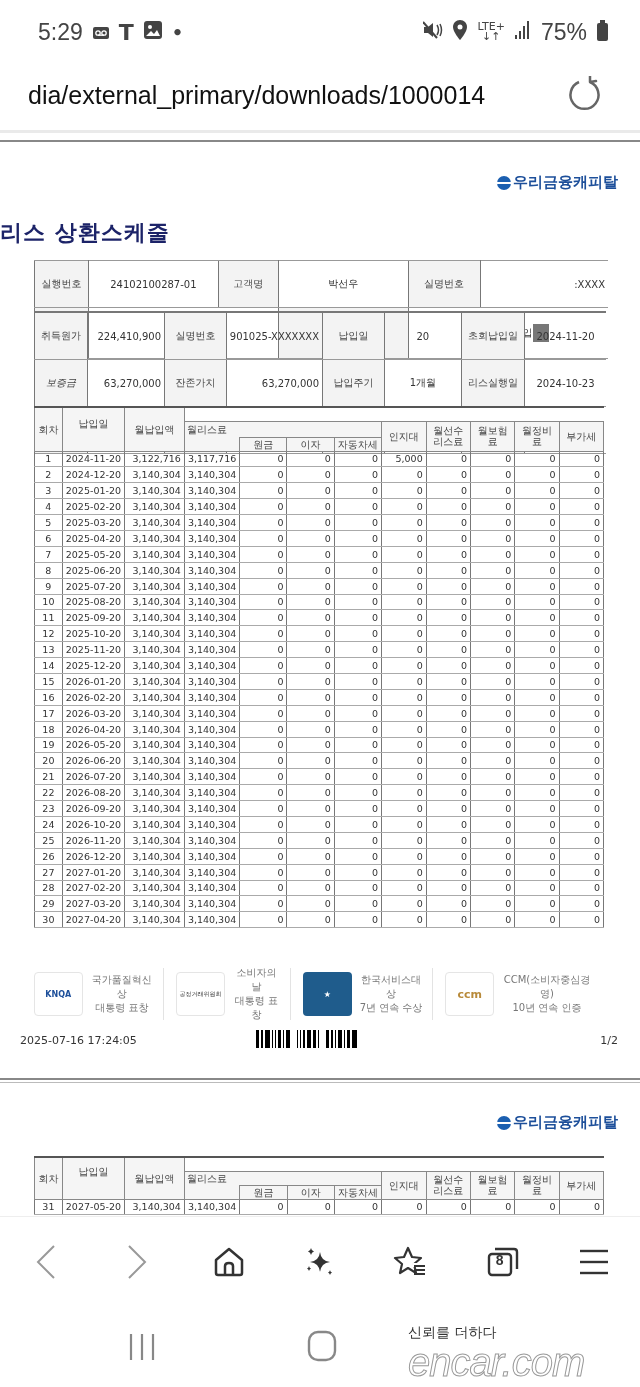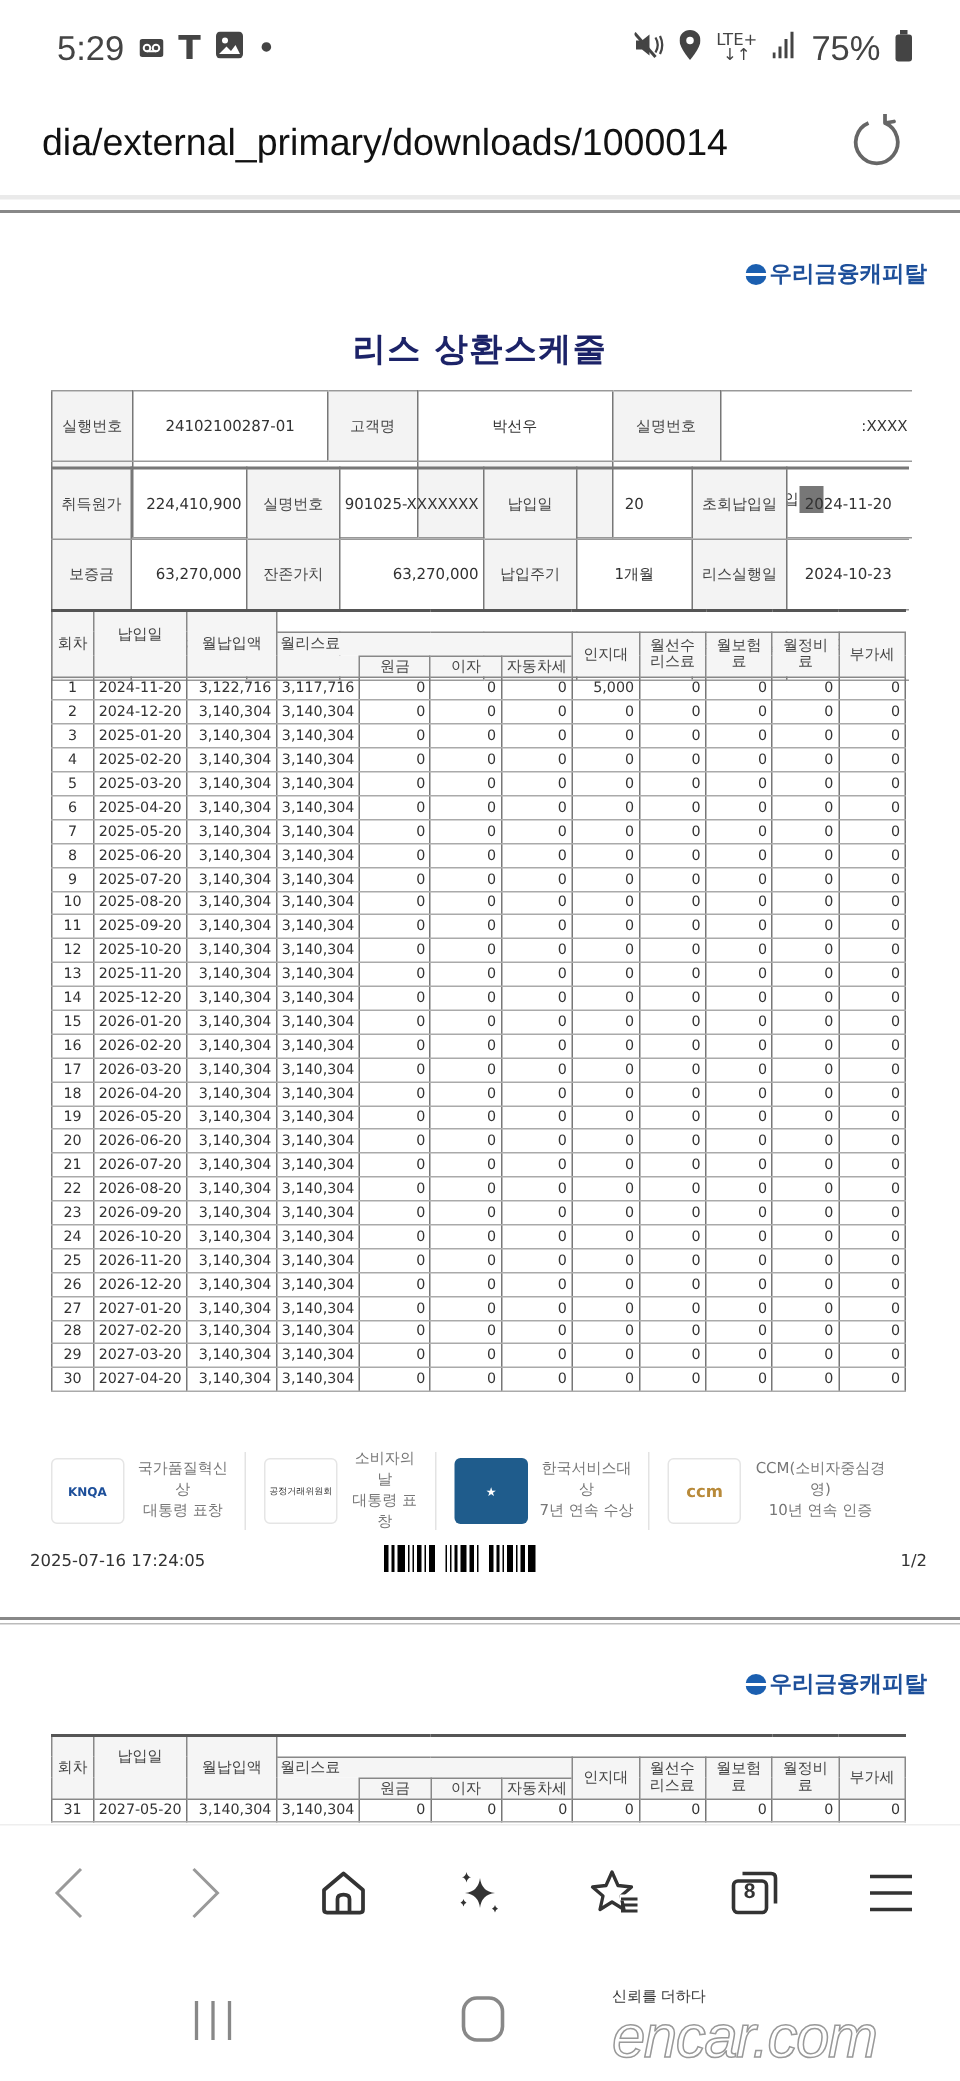--- a/index.html
+++ b/index.html
@@ -19,21 +19,21 @@
   .urlbar { position: absolute; top: 64px; left: 0; width: 640px; height: 62px; display: flex; align-items: center; padding-left: 28px; }
   .url-text { font-family: "Liberation Sans", sans-serif; font-size: 25px; color: #111; white-space: nowrap; overflow: hidden; width: 520px; }
   .reload { position: absolute; right: 38px; top: 12px; width: 36px; height: 36px; }
   .url-divider { position: absolute; top: 130px; left: 0; width: 640px; height: 3px; background: #eaeaea; }
 
   
   .pdf-bg { position: absolute; top: 136px; left: 0; width: 640px; height: 1080px; background: #fff; }
   .page-edge { position: absolute; left: 0; width: 640px; height: 2px; background: #888; }
   .logo { position: absolute; display: flex; align-items: center; gap: 2px; font-size: 15px; font-weight: bold; color: #1d4f9a; }
   .logo-mark { width: 14px; height: 14px; border-radius: 50%; background: linear-gradient(#1b5fb0 0 45%, #fff 45% 55%, #1b5fb0 55%); }
-  .doc-title { position: absolute; top: 218px; left: 0; width: 640px; text-align: center; font-size: 22px; font-weight: bold; color: #1c2368; letter-spacing: 1px; }
+  .doc-title { position: absolute; top: 218px; left: 0; width: 640px; text-align: left; font-size: 22px; font-weight: bold; color: #1c2368; letter-spacing: 1px; }
 
   table { border-collapse: collapse; font-size: 10px; }
   .info { position: absolute; left: 34px; }
   .info td { height: 21px; border-top: 1px solid #999; border-bottom: 1px solid #999; padding: 16px 3px; text-align: center; color: #333; white-space: nowrap; }
   .info td.lbl { background: #f3f3f3; color: #444; border-left: 1px solid #777; border-right: 1px solid #777; }
   .info td.r { text-align: right; }
   .mask { display: inline-block; width: 16px; height: 18px; background: #777; vertical-align: middle; }
 
   .sched { position: absolute; left: 34px; border-top: 2px solid #555; }
   .sched th { background: #f5f5f5; font-weight: normal; color: #444; border: 1px solid #888; font-size: 10px; line-height: 11px; padding: 1px 2px; }
@@ -51,21 +51,21 @@
   .barcode { position: absolute; top: 1030px; left: 256px; display: flex; gap: 2px; height: 18px; }
   .barcode span { background: #000; height: 18px; }
   .page-num { position: absolute; top: 1034px; right: 22px; font-size: 11px; color: #333; }
 
   
   .toolbar { position: absolute; top: 1216px; left: 0; width: 640px; height: 90px; background: #fff; display: flex; justify-content: space-around; align-items: center; border-top: 1px solid #eee; }
   .tb-btn { width: 50px; height: 50px; display: flex; align-items: center; justify-content: center; }
   .navbar { position: absolute; top: 1306px; left: 0; width: 640px; height: 81px; background: #fff; }
   .nav-btn { position: absolute; }
   .watermark { position: absolute; top: 1324px; left: 408px; }
-  .wm-sub { font-size: 10px; color: #333; font-family: Liberation Serif, serif; }
+  .wm-sub { font-size: 14px; color: #333; }
   .wm-main { font-family: "Liberation Sans", sans-serif; font-size: 40px; font-style: italic; color: #fff; -webkit-text-stroke: 1px #999; letter-spacing: -1px; line-height: 40px; }
 </style>
 </head>
 <body>
 
 <div class="statusbar">
   <div class="sb-left">
     <span class="sb-time">5:29</span>
     <span class="sb-icon">
       <svg width="16" height="12" viewBox="0 0 16 12">
@@ -159,21 +159,21 @@
         <td class="lbl" style="width: 54px;">취득원가</td>
         <td class="r" style="width: 78px;">224,410,900</td>
         <td class="lbl" style="width: 64px;">실명번호</td>
         <td style="width: 78px;">901025-XXXXXXX</td>
         <td class="lbl" style="width: 64px;">납입일</td>
         <td style="width: 84px;">20</td>
         <td class="lbl" style="width: 64px;">초회납입일</td>
         <td style="width: 84px;">2024-11-20</td>
       </tr>
       <tr>
-        <td class="lbl" style="width: 54px;">보증금</td>
+        <td class="lbl" style="width: 54px; font-style: italic;">보증금</td>
         <td class="r" style="width: 78px;">63,270,000</td>
         <td class="lbl" style="width: 64px;">잔존가치</td>
         <td class="r" style="width: 78px;">63,270,000</td>
         <td class="lbl" style="width: 64px;">납입주기</td>
         <td style="width: 84px;">1개월</td>
         <td class="lbl" style="width: 64px;">리스실행일</td>
         <td style="width: 84px;">2024-10-23</td>
       </tr>
       <tr>
         <td class="lbl" style="width: 54px;">리스기간</td>

